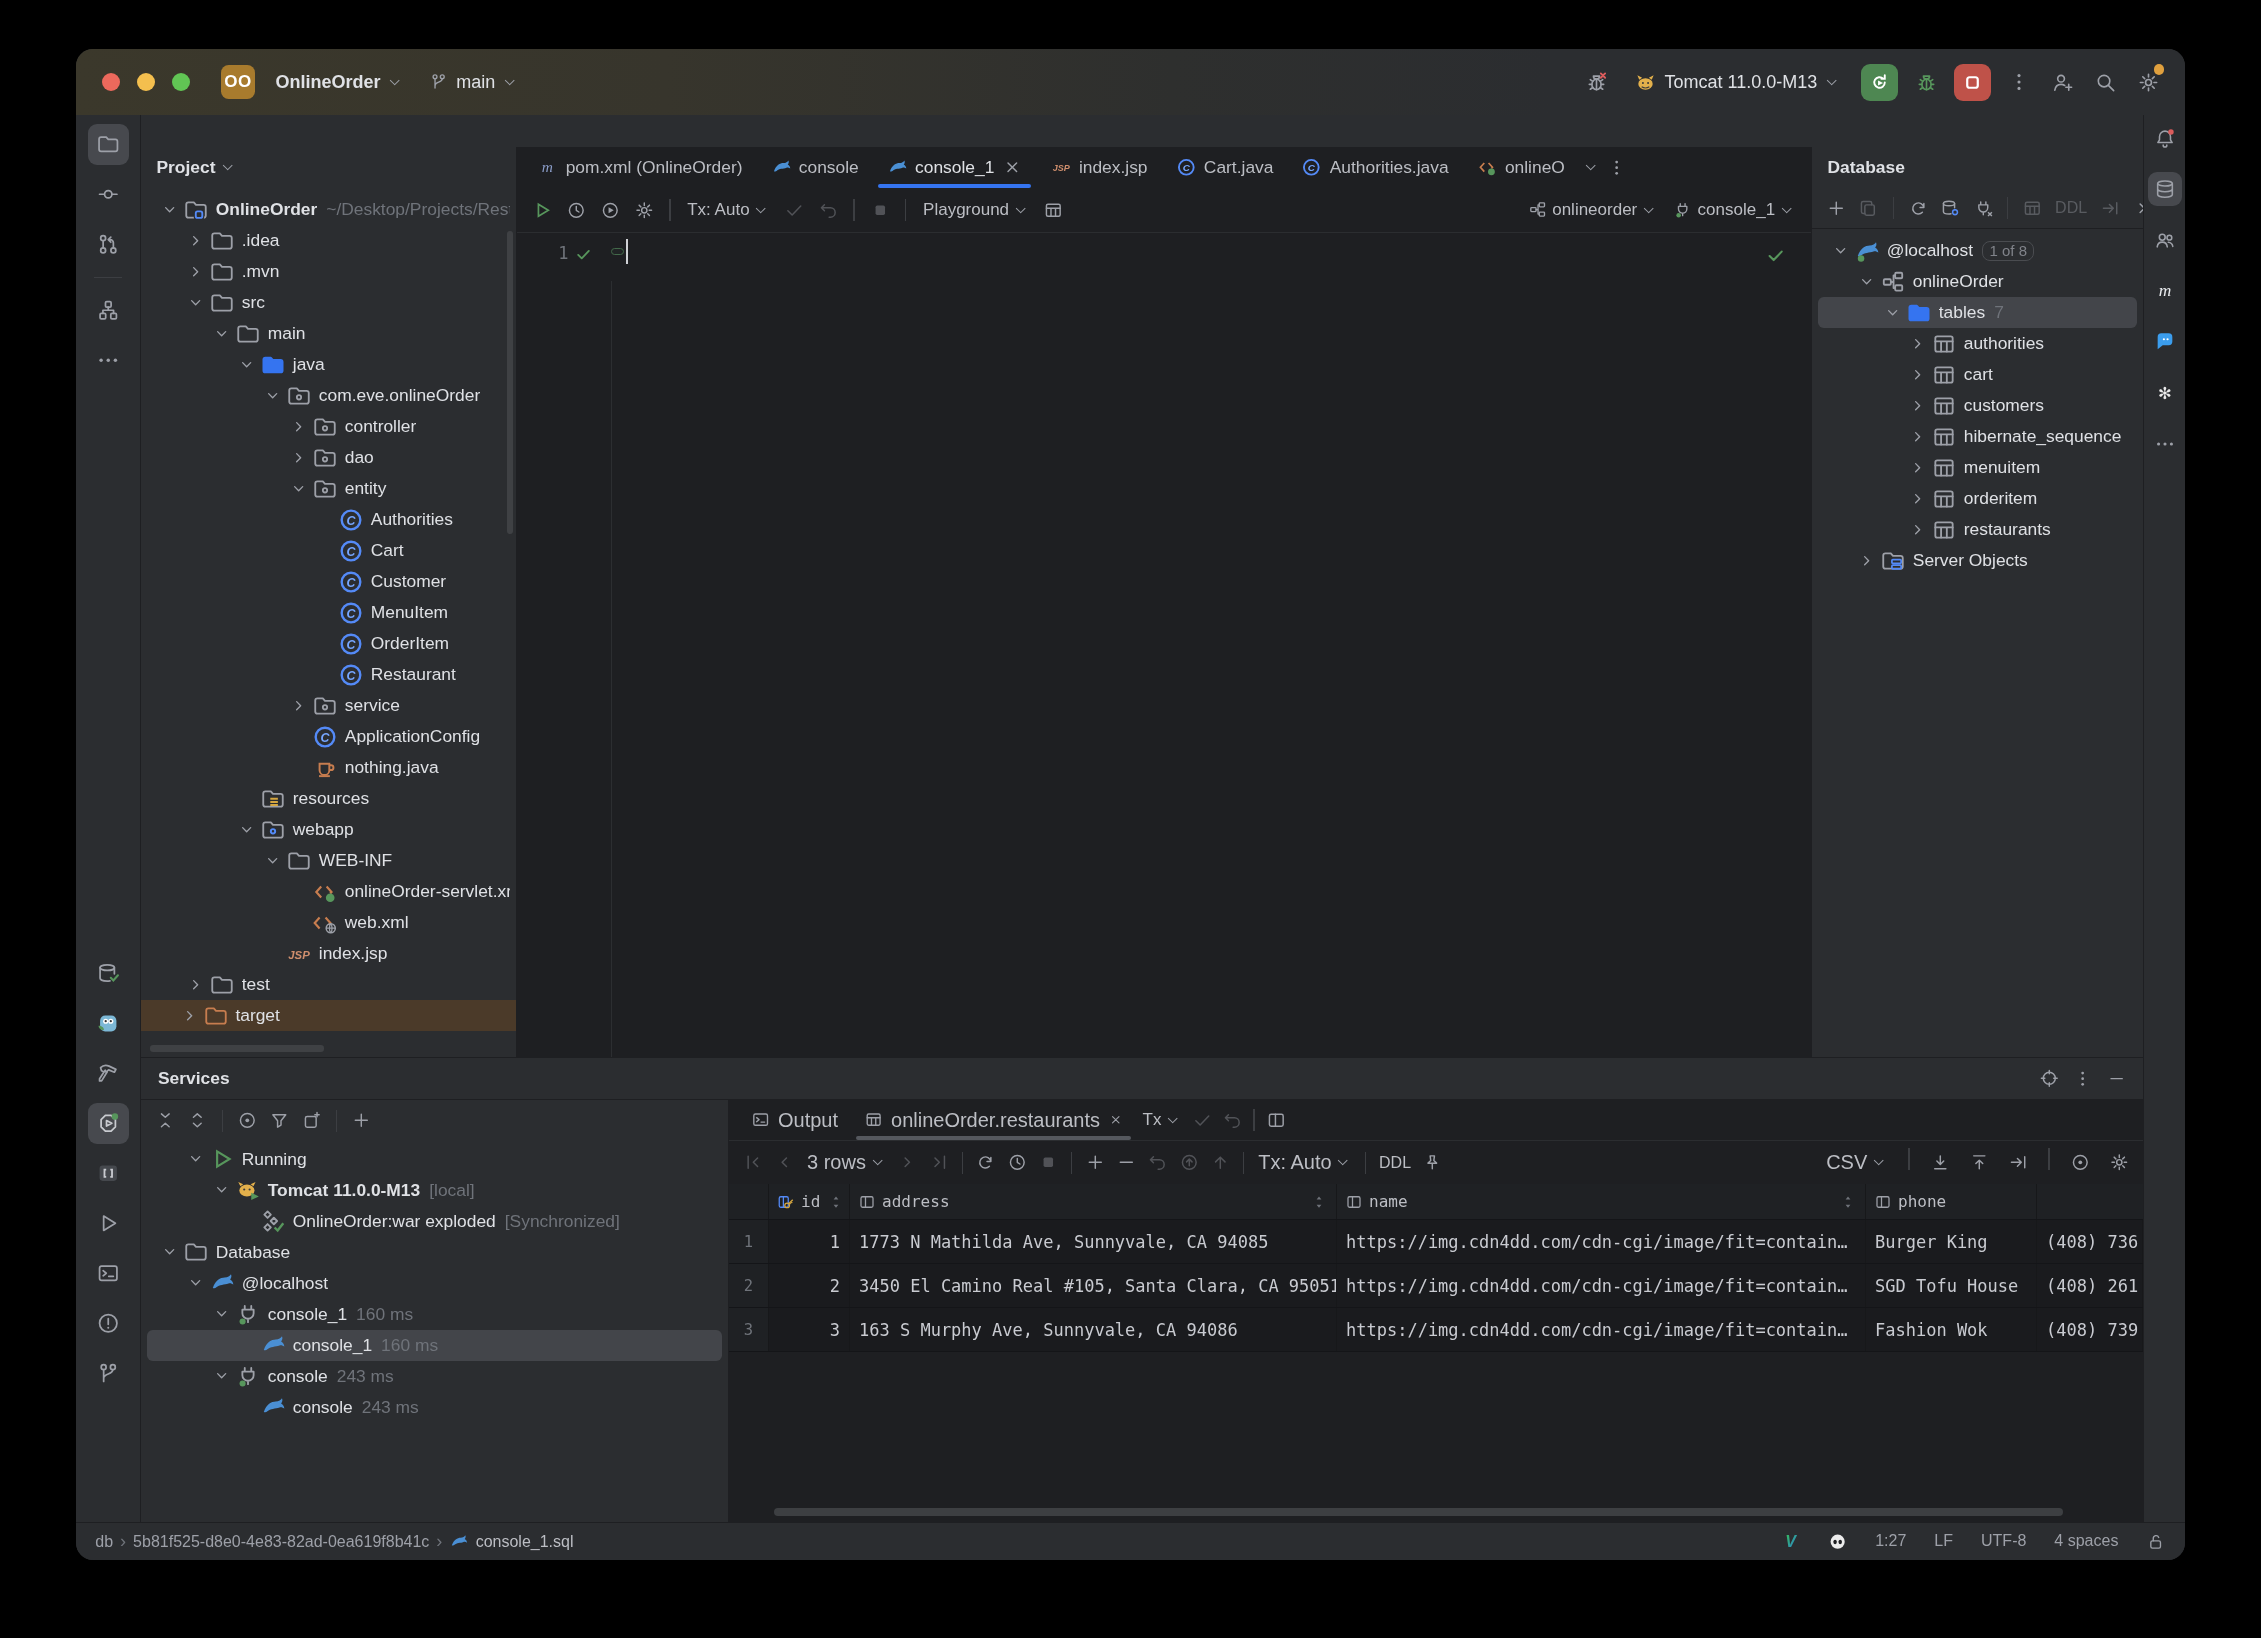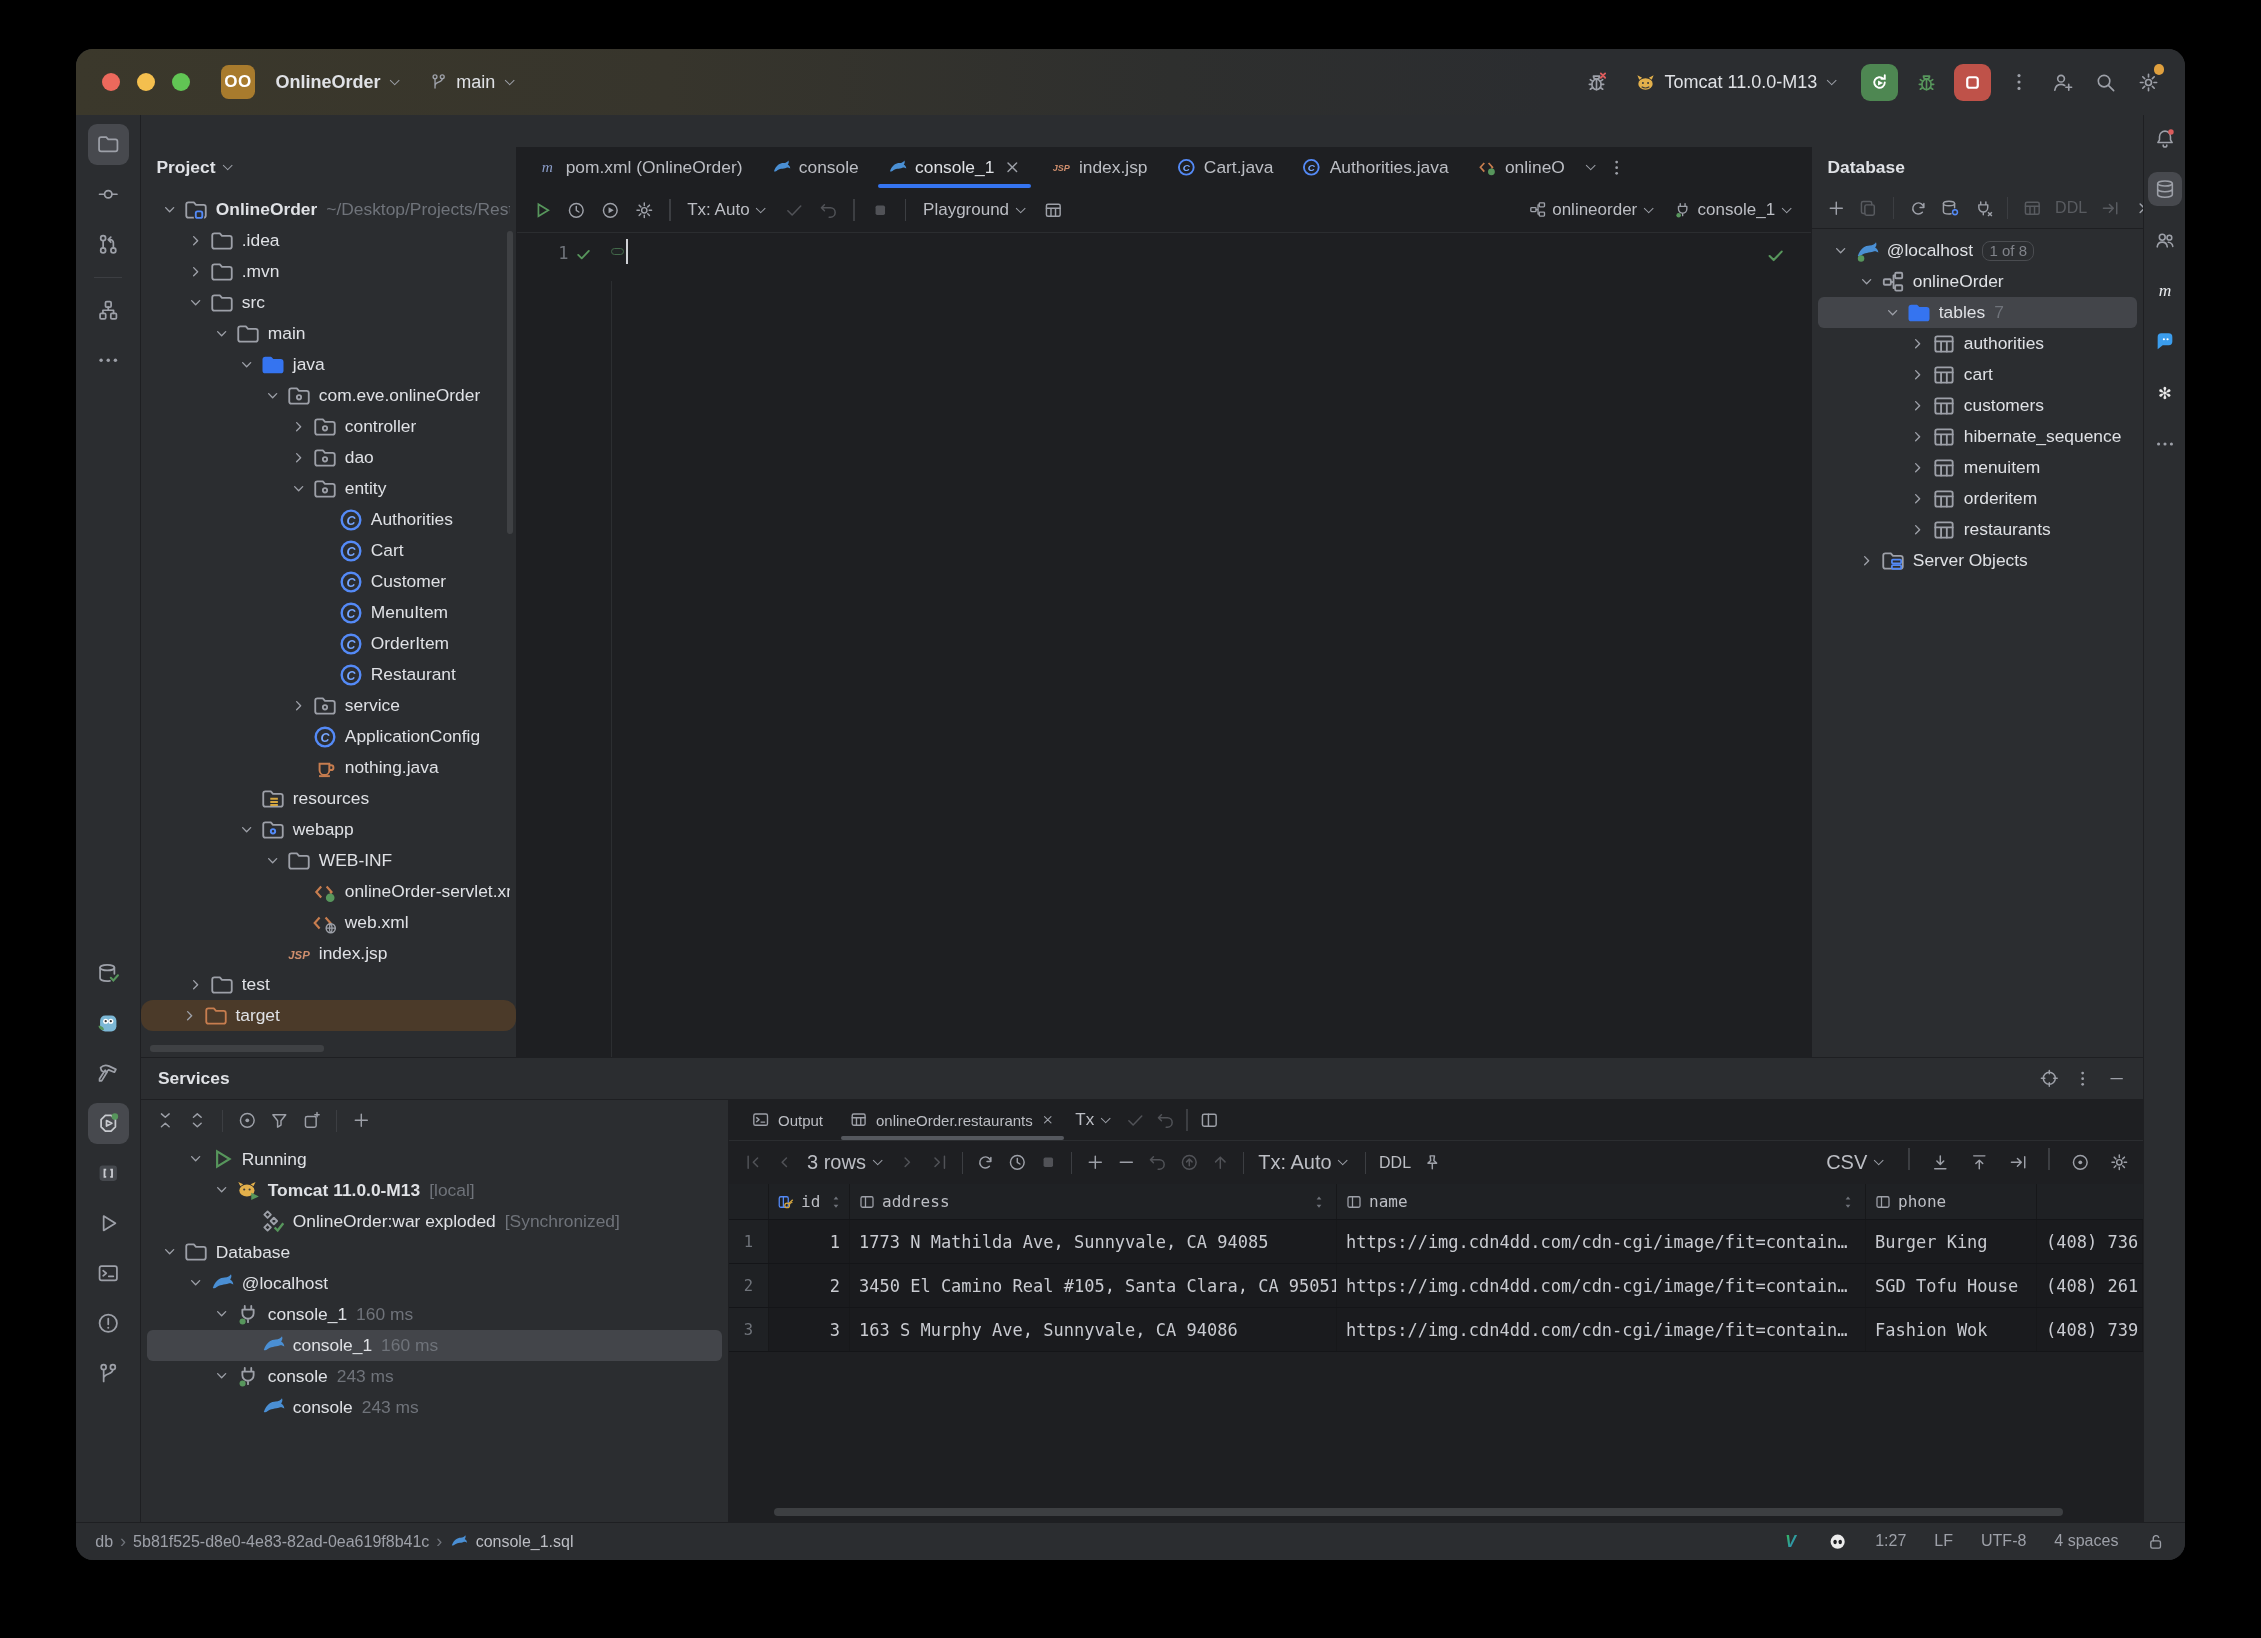--- a/index.html
+++ b/index.html
@@ -51,21 +51,21 @@
   
   .center{flex:1;display:flex;flex-direction:column;min-width:0;margin-top:32px;}
   .toprow{height:910px;flex:none;display:flex;min-width:0;}
 
   
   .project-panel{width:375px;flex:none;background:#2b2d30;display:flex;flex-direction:column;position:relative;overflow:hidden;}
   .panel-head{height:41px;flex:none;display:flex;align-items:center;padding:0 15.5px;color:#dfe1e5;font-size:17.4px;font-weight:700;gap:6.4px;}
   .tree{padding-top:6.4px;overflow:hidden;}
   .trow{height:31px;display:flex;align-items:center;margin:0 6.4px;border-radius:5.8px;font-size:17.4px;color:#dfe1e5;white-space:nowrap;overflow:hidden;}
   .trow.sel{background:#43454a;}
-  .trow.sel-warm{background:#4b3a29;margin:0;border-radius:12px;}
+  .trow.sel-warm{background:#4b3a29;margin:0;border-radius:0;}
   .trow.bold .tl{font-weight:700;}
   .cvr{width:27px;height:27px;flex:none;color:#9da0a8;display:flex;align-items:center;justify-content:center;}
   .cvr svg{width:19.3px;height:19.3px;}
   .ti{width:26px;height:26px;margin-right:6.4px;flex:none;}
   .tx{color:#6f737a;margin-left:9px;}
   .tb{margin-left:9px;border:1.3px solid #4a4c50;color:#80838a;border-radius:8px;padding:0.6px 6.4px;font-size:15px;}
   .vscroll{position:absolute;right:2.6px;top:84px;width:6.4px;height:303px;border-radius:3.2px;background:#505256;opacity:.55;}
   .hscroll-proj{position:absolute;left:9px;bottom:5.2px;width:174px;height:6.4px;border-radius:3.2px;background:#505256;opacity:.55;}
 
   
@@ -99,21 +99,21 @@
 
   
   .services{flex:1;border-top:1.3px solid #1e1f22;display:flex;flex-direction:column;min-height:0;background:#2b2d30;}
   .sheader{height:41px;flex:none;display:flex;align-items:center;padding:0 17px;color:#dfe1e5;font-size:17.4px;font-weight:700;border-bottom:1.3px solid #1e1f22;}
   .sheader .right{margin-left:auto;display:flex;align-items:center;gap:14px;}
   .sbody{flex:1;display:flex;min-height:0;}
   .sleft{width:587px;flex:none;display:flex;flex-direction:column;border-right:1.3px solid #1e1f22;}
   .stoolbar{height:41px;flex:none;display:flex;align-items:center;padding:0 9px;gap:2.6px;}
   .sright{flex:1;min-width:0;background:#1e1f22;display:flex;flex-direction:column;position:relative;}
   .otabs{height:40px;flex:none;display:flex;align-items:center;padding:0 9px;border-bottom:1.3px solid #2b2d30;}
-  .otab{height:40px;display:flex;align-items:center;gap:7.7px;padding:0 13px;color:#bcbec4;font-size:15px;position:relative;white-space:nowrap;}
+  .otab{height:40px;display:flex;align-items:center;gap:7.7px;padding:0 13px;color:#bcbec4;font-size:20px;position:relative;white-space:nowrap;}
   .otab .ic{width:19.3px;height:19.3px;}
   .otab.active::after{content:"";position:absolute;left:5.2px;right:5.2px;bottom:0;height:3.9px;border-radius:1.9px;background:#55585e;}
   .gtoolbar{height:43px;flex:none;display:flex;align-items:center;padding:0 9px;gap:1.3px;color:#bcbec4;}
   .gtoolbar .twidget{font-size:20px;}
   .gtable{flex:1;overflow:hidden;font-family:"DejaVu Sans Mono",monospace;}
   .grow{display:grid;grid-template-columns:40px 81px 487px 529px 171px 1fr;}
   .ghead{height:35px;background:#1f2124;border-bottom:1.3px solid #141518;}
   .hgut{border-right:1.3px solid #17181a;background:#1f2124;}
   .hcell{display:flex;align-items:center;gap:6.4px;padding:0 7.7px;border-right:1.3px solid #17181a;font-size:16px;color:#bcbec4;overflow:hidden;white-space:nowrap;}
   .hcell .ic{width:18px;height:18px;}

